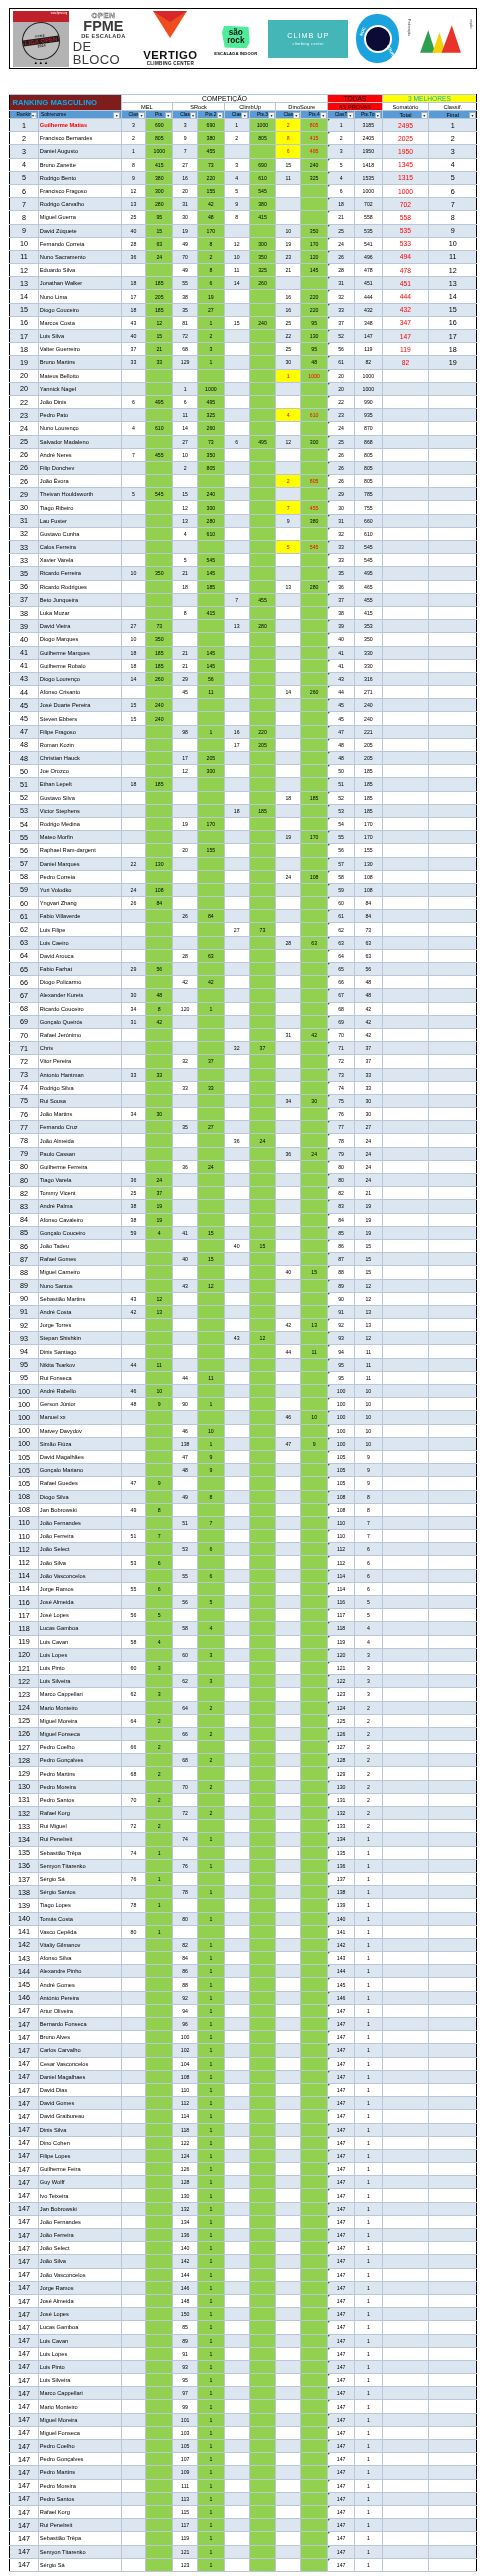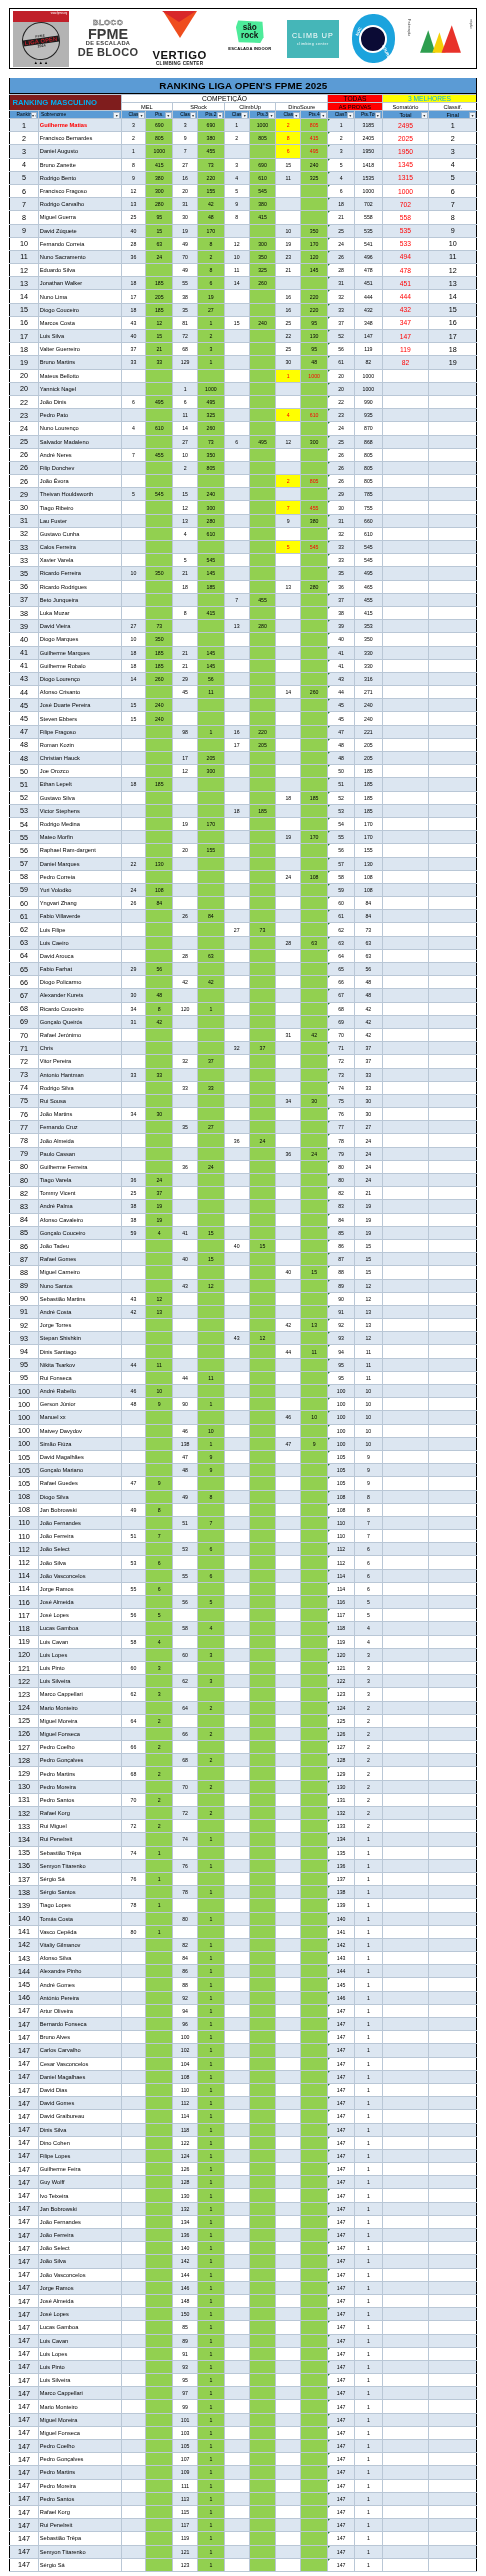--- a/index.html
+++ b/index.html
@@ -54,21 +54,21 @@
 
   .logo-open {
     width: 61px; height: 52px;
     display:flex; flex-direction:column; align-items:center; justify-content:center;
     color:#3a3a3a; line-height:1;
   }
   .logo-open .o1 { font-size:7.7px; font-weight:bold; letter-spacing:0.5px;
     -webkit-text-stroke: 0.5px #555; color:#fff; }
   .logo-open .o2 { font-size:14.4px; font-weight:bold; letter-spacing:0px; }
   .logo-open .o3 { font-size:5.7px; font-weight:bold; letter-spacing:0.3px; }
-  .logo-open .o4 { font-size:11px; font-weight:bold; letter-spacing:0.3px; }
+  .logo-open .o4 { font-size:13px; font-weight:normal; letter-spacing:0.3px; }
 
   .logo-vertigo { width: 66px; display:flex; flex-direction:column; align-items:center; }
   .logo-vertigo .tri {
     width:0; height:0;
     border-left: 17.5px solid transparent;
     border-right: 17.5px solid transparent;
     border-top: 27px solid #ef4d1e;
     position: relative;
   }
   .logo-vertigo .tri::after{
@@ -76,32 +76,32 @@
     width:0;height:0;
     border-left: 17.5px solid transparent;
     border-right: 17.5px solid transparent;
     border-top: 11.3px solid #d8272a;
   }
   .logo-vertigo .vt { font-size:11.3px; font-weight:bold; letter-spacing:0.5px; color:#111; margin-top:11px;}
   .logo-vertigo .vs { font-size:4.6px; font-weight:bold; letter-spacing:0.3px; color:#111;}
 
   .logo-sao {
     width: 58px; height:47px;
-    display:flex; flex-direction:column; align-items:center; justify-content:center;
+    display:flex; flex-direction:column; align-items:center; justify-content:flex-end;
   }
   .logo-sao .blob {
     background:#4deb9a; color:#111; font-weight:bold; font-size:8.2px;
     padding:3.1px 5.2px; line-height:1.0;
     clip-path: polygon(8% 0, 96% 6%, 100% 74%, 88% 100%, 10% 96%, 0 30%);
     text-align:center;
   }
   .logo-sao .sub { font-size:4.1px; font-weight:bold; margin-top:2.6px; letter-spacing:0.2px;}
 
   .logo-climbup {
-    width: 52px; height:38px; background:#45b6b8;
+    width: 80px; height:38px; background:#45b6b8;
     display:flex; flex-direction:column; align-items:center; justify-content:center;
     color:#fff;
   }
   .logo-climbup .c1 { font-size:7.2px; letter-spacing:1px; }
   .logo-climbup .c2 { font-size:3.6px; letter-spacing:0.5px; margin-top:1.5px;}
 
   .logo-dino {
     width: 52px; height:52px;
     display:flex; align-items:center; justify-content:center;
   }
@@ -218,21 +218,21 @@
           <div class="t1">FPME</div>
           <div class="t2">LIGA OPEN</div>
           <div class="t3">2024</div>
         </div>
         <div class="icons">▲▲▲</div>
       </div>
     </div>
 
     <div class="logo">
       <div class="logo-open">
-        <div class="o1">BLOCO</div>
+        <div class="o1">OPEN</div>
         <div class="o2">FPME</div>
         <div class="o3">DE ESCALADA</div>
         <div class="o4">DE BLOCO</div>
       </div>
     </div>
 
     <div class="logo">
       <div class="logo-vertigo">
         <div class="tri"></div>
         <div class="vt">VERTIGO</div>
@@ -274,23 +274,20 @@
           <polygon points="4,58 20,14 34,58" fill="#2e9e4f"></polygon>
           <polygon points="28,58 42,18 54,58" fill="#f5d108"></polygon>
           <polygon points="46,58 66,4 84,58" fill="#e8322a"></polygon>
         </svg>
         <span class="vtxt2">etição</span>
       </div>
     </div>
 
   </div>
 
-  <div class="title-bar">
-    <span class="t">RANKING LIGA OPEN'S  FPME 2025</span>
-  </div>
 
   <table class="rank">
     <colgroup>
       <col style="width:19.6px">
         <col style="width:57px">
       <col style="width:17px">
         <col style="width:18.5px">
       <col style="width:17px">
         <col style="width:18.5px">
       <col style="width:17px">

